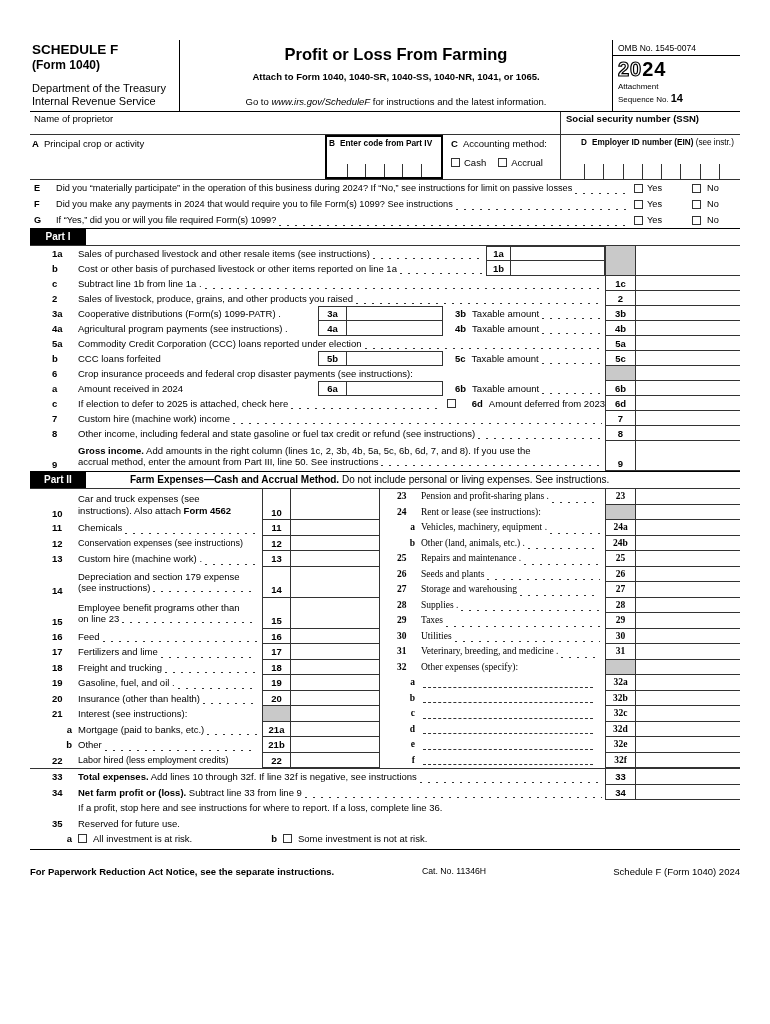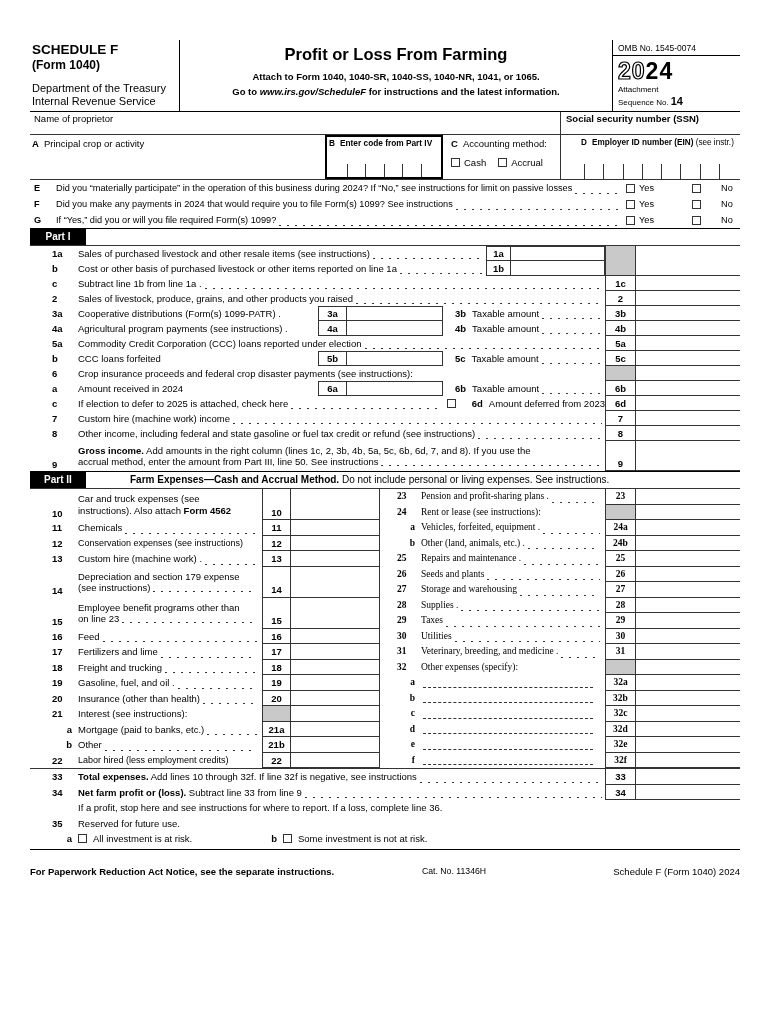--- a/index.html
+++ b/index.html
@@ -9,24 +9,24 @@
   b{font-weight:bold;}
   
   .hdr{display:flex;border-bottom:1.6px solid #000;}
   .hl{width:150px;border-right:1px solid #000;box-sizing:border-box;padding:2px 4px 2px 2px;}
   .hl .s1{font-size:13.5px;font-weight:bold;}
   .hl .s2{font-size:12px;font-weight:bold;margin-bottom:9px;}
   .hl .s3{font-size:11px;line-height:1.2;}
   .hc{flex:1;text-align:center;padding:3px 6px 4px;}
   .hc .t{font-size:16.5px;font-weight:bold;margin:1px 0 7px;}
   .hc .a1{font-size:9.5px;font-weight:bold;}
-  .hc .a2{font-size:9.5px;font-weight:bold;margin-top:3px;}
+  .hc .a2{font-size:9.5px;font-weight:normal;margin-top:13px;}
   .hr{width:128px;border-left:1px solid #000;box-sizing:border-box;}
   .omb{font-size:8.5px;padding:3px 5px 2px;border-bottom:1px solid #000;}
-  .yr{font-size:23px;font-weight:bold;padding:1px 5px 0;letter-spacing:1px;}
+  .yr{font-size:20px;font-weight:bold;padding:1px 5px 0;letter-spacing:1px;}
   .yr .o{color:#fff;-webkit-text-stroke:1.2px #000;text-shadow:0 0 0 #000;}
   .att{font-size:8px;padding:0 5px 2px;line-height:1.25;}
   .att b{font-size:11px;margin-left:2px;}
   
   .namerow{display:flex;height:22px;border-bottom:1px solid #333;}
   .nleft{flex:1;padding:1px 4px;}
   .nright{width:180px;border-left:1px solid #333;box-sizing:border-box;padding:1px 5px;font-weight:bold;}
   
   .abcd{display:flex;height:44px;border-bottom:1px solid #333;}
   .cellA{flex:1;padding:3px 4px 0 2px;}
@@ -41,21 +41,21 @@
   .cellD .dlab{font-size:8.2px;white-space:nowrap;padding-left:15px;}
   .cellD .tickrow{height:15px;}
   .ltr{font-weight:bold;margin-right:5px;}
   .small-note{font-weight:normal;}
   
   .efg{border-bottom:1.6px solid #000;}
   .gr{display:flex;align-items:center;height:16px;font-size:9.2px;}
   .gl{width:22px;padding-left:4px;font-weight:bold;flex:none;}
   .gtx{flex:none;white-space:nowrap;}
   .yn{flex:none;width:58px;display:flex;align-items:center;gap:4px;}
-  .yn2{flex:none;width:48px;display:flex;align-items:center;gap:20px;margin-left:8px;}
+  .yn2{flex:none;width:48px;display:flex;align-items:center;gap:6px;}
   .cb{flex:none;width:9px;height:9px;border:1px solid #333;background:#fff;box-sizing:border-box;display:inline-block;}
   
   .pbar{display:flex;align-items:stretch;border-bottom:1px solid #333;height:16px;font-size:10px;gap:32px;}
   .plab{background:#000;color:#fff;font-weight:bold;width:56px;display:flex;align-items:center;justify-content:center;flex:none;}
   .pt{margin-left:12px;align-self:center;white-space:nowrap;}
   .pbar2{border-top:1.6px solid #000;}
   
   .p1r{position:relative;display:flex;align-items:center;height:15px;padding-right:135px;}
   .p1r.h2{height:30px;}
   .n{width:48px;box-sizing:border-box;padding:0 6px 0 22px;font-weight:bold;flex:none;}
@@ -508,21 +508,21 @@
             <span class="la"></span>
       </div>
       <div class="e2">
         <span class="n">24</span>
         <span class="tx">Rent or lease (see instructions):</span>
         <span class="ll sh"></span>
             <span class="la"></span>
       </div>
       <div class="e2">
         <span class="n sub">a</span>
-        <span class="tx">Vehicles, forfeited, equipment .</span>
+        <span class="tx">Vehicles, machinery, equipment .</span>
             <span class="dots"></span>
         <span class="ll">24a</span>
             <span class="la"></span>
       </div>
       <div class="e2">
         <span class="n sub">b</span>
         <span class="tx">Other (land, animals, etc.) .</span>
             <span class="dots"></span>
         <span class="ll">24b</span>
             <span class="la"></span>

